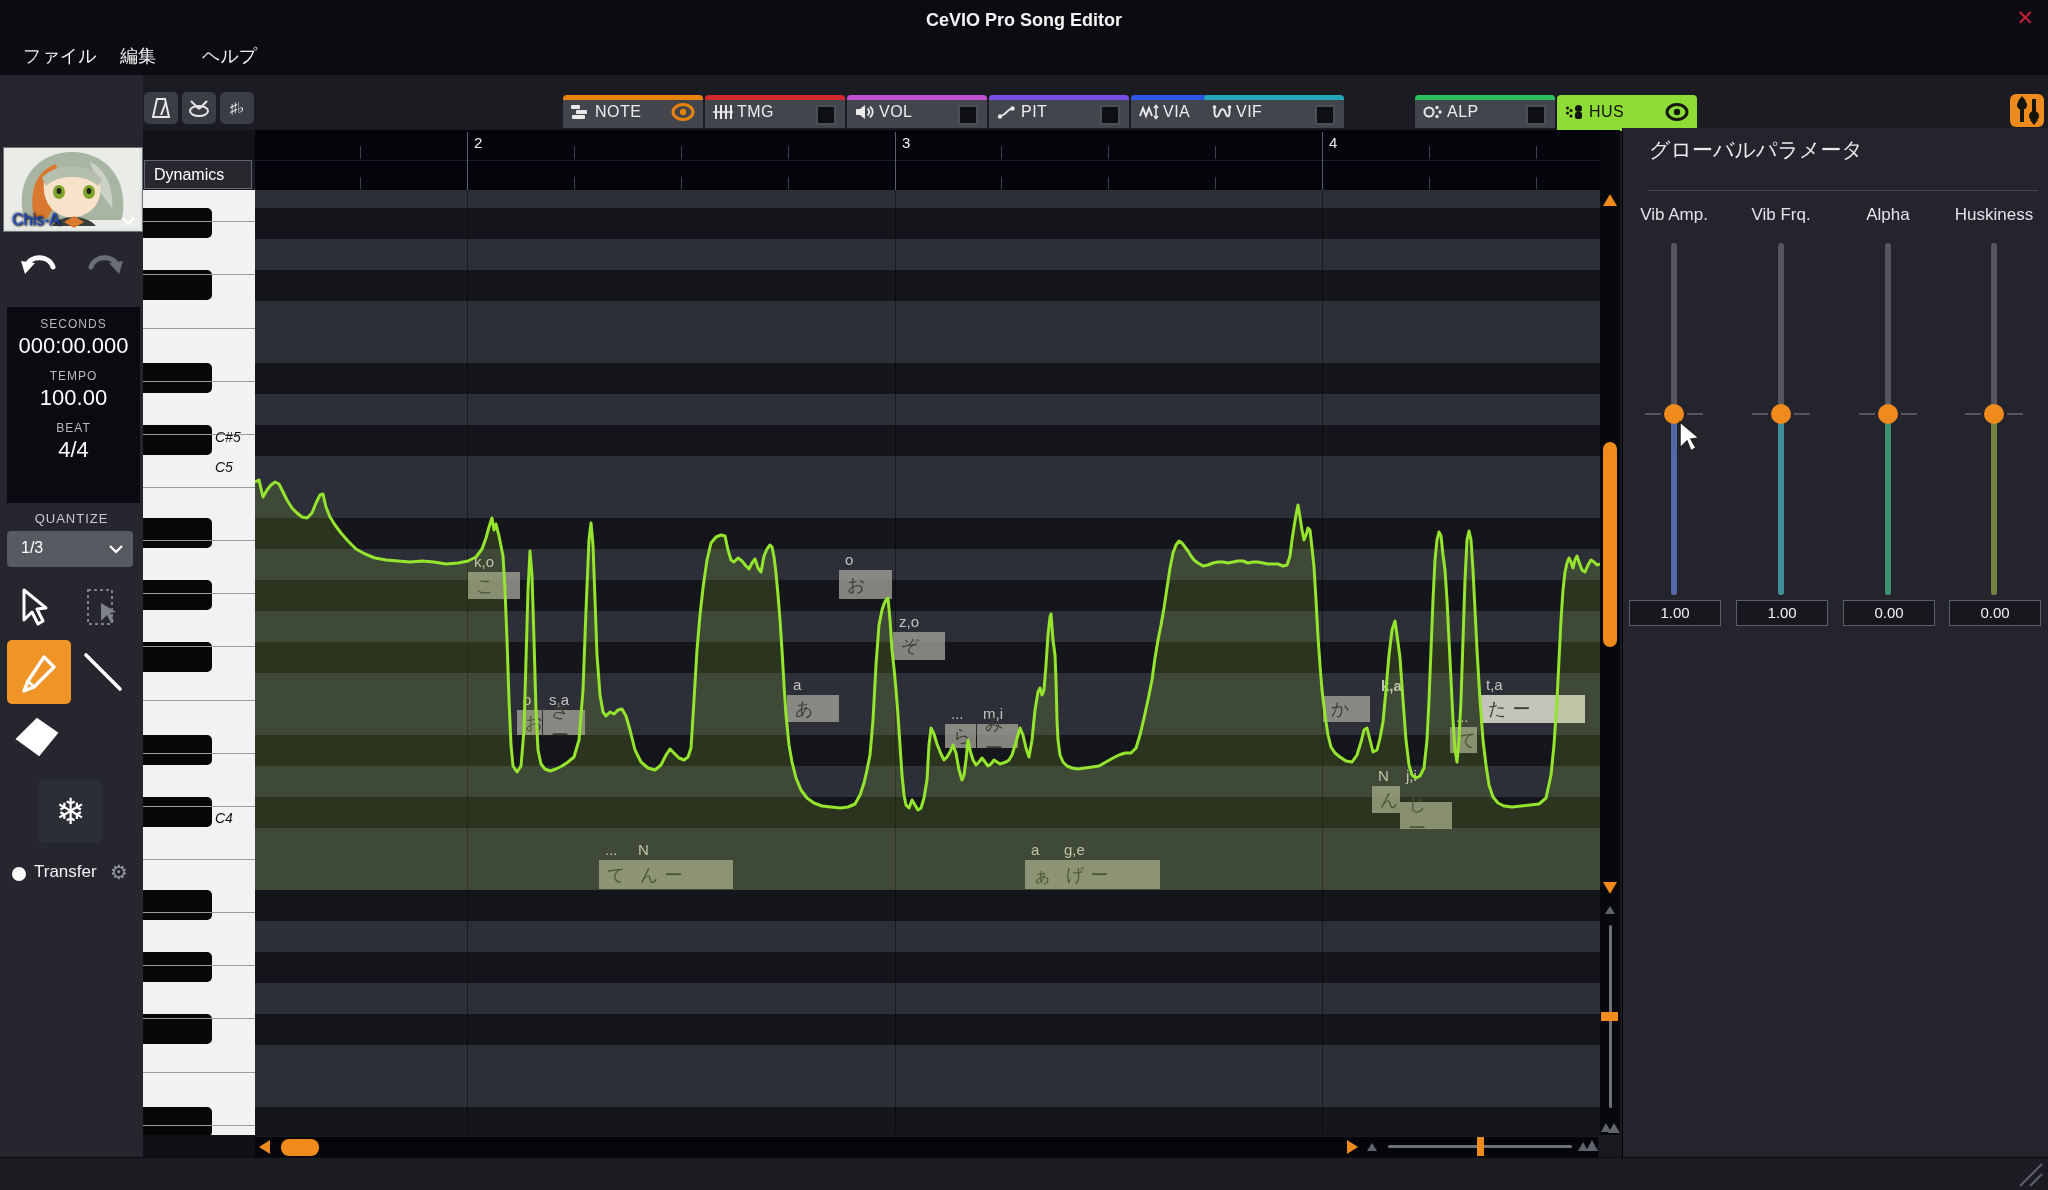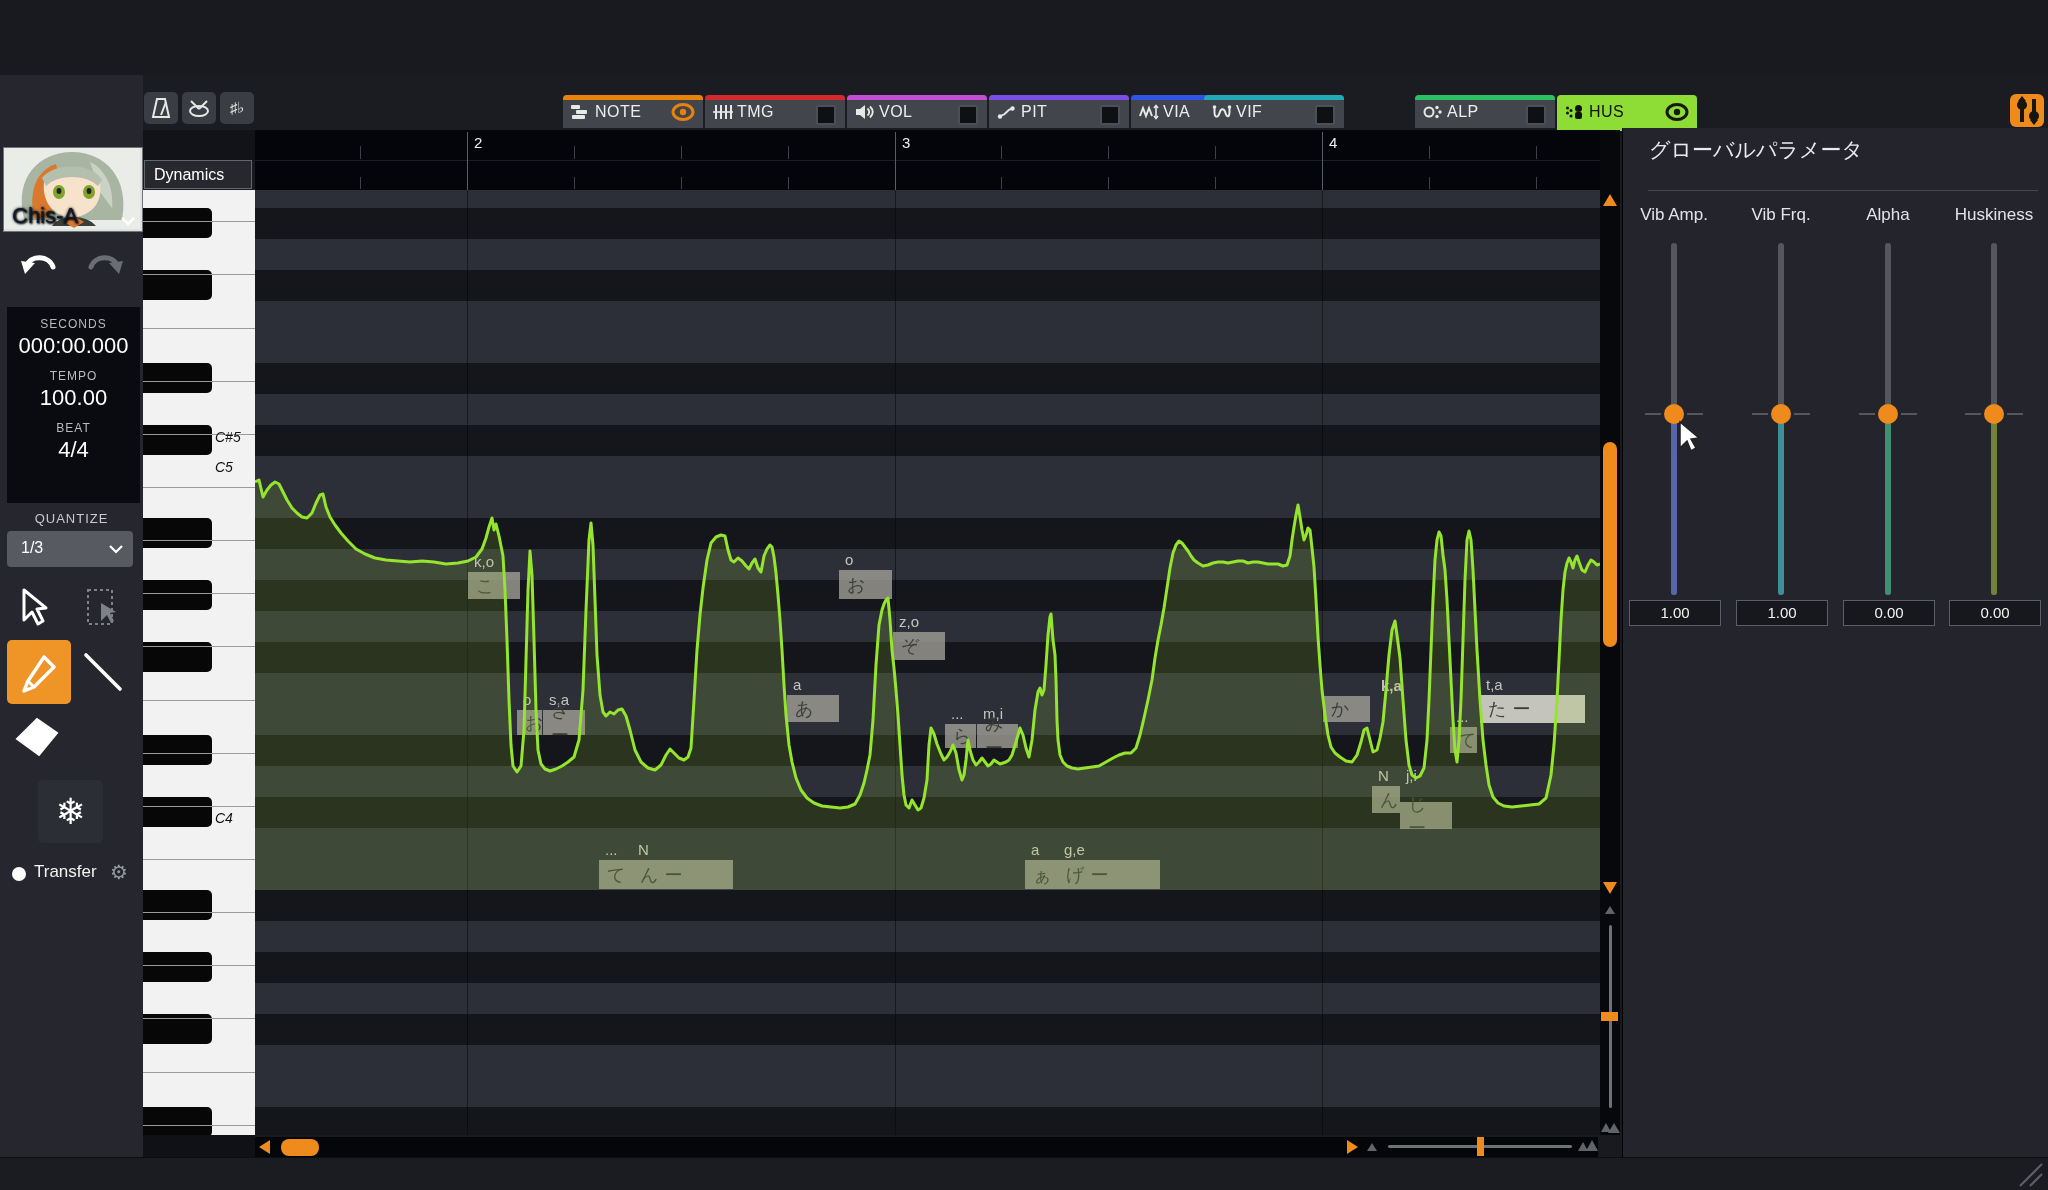--- a/index.html
+++ b/index.html
@@ -20,21 +20,21 @@
   .param-btn .plabel{position:absolute;left:32px;top:8px;font-size:16px;color:#ededed;letter-spacing:.5px;}
   .param-btn .picon{position:absolute;left:8px;top:9px;color:#e8e8e8;}
   .param-btn.active{background:#8edc36;height:36px;}
   .param-btn.active .plabel,.param-btn.active .picon{color:#101208;}
   .pcheck{position:absolute;right:9px;top:10px;width:16px;height:16px;background:#0f1013;border:2px solid #4b4f57;border-radius:2px;}
   .peye{position:absolute;right:8px;top:8px;}
   #mixer-btn{position:absolute;left:2010px;top:94px;width:34px;height:33px;background:#ef8b1c;border-radius:6px;}
   
   #sidebar{position:absolute;left:0;top:75px;width:143px;height:1082px;background:#26272e;}
   #avatar-box{position:absolute;left:3px;top:72px;width:138px;height:83px;border:1px solid #70747a;background:#dfe3de;overflow:hidden;}
-  #avatar-name{position:absolute;left:8px;bottom:2px;font-size:22px;color:#0f172a;text-shadow:0 0 3px #000,1px 1px 2px #000;}
+  #avatar-name{position:absolute;left:8px;bottom:2px;font-size:16px;color:#1d4ed8;text-shadow:0 0 3px #000,1px 1px 2px #000;}
   #avatar-chevron{position:absolute;right:6px;bottom:5px;}
   #undo-btn{position:absolute;left:18px;top:170px;width:42px;height:42px;}
   #redo-btn{position:absolute;left:84px;top:170px;width:42px;height:42px;}
   #time-panel{position:absolute;left:7px;top:232px;width:133px;height:196px;background:#0a0b10;text-align:center;}
   .tp-label{font-size:12px;color:#b9babf;letter-spacing:1px;margin-top:10px;}
   .tp-value{font-size:22px;color:#fff;margin-top:2px;}
   #quantize-label{position:absolute;left:0;top:436px;width:143px;text-align:center;font-size:13px;color:#c9cacd;letter-spacing:1px;}
   #quantize-dd{position:absolute;left:7px;top:456px;width:126px;height:36px;background:#585a61;border-radius:4px;}
   #quantize-value{position:absolute;left:14px;top:8px;font-size:16px;color:#fff;}
   #quantize-chevron{position:absolute;right:10px;top:14px;}
@@ -84,20 +84,27 @@
   .sl-thumb{position:absolute;width:20px;height:20px;border-radius:50%;background:#ef8b1c;}
   .sl-tick{position:absolute;width:16px;height:2px;background:#55575c;}
   .sl-value{position:absolute;width:90px;height:24px;background:#17181d;border:1px solid #5a5e66;
             font-size:15px;color:#f2f2f2;text-align:center;line-height:24px;}
 </style>
 </head>
 <body>
 
 <div id="app">
 
+  <div id="titlebar">
+    <div id="window-title">CeVIO Pro Song Editor</div>
+    <div id="close-btn">✕</div>
+    <span class="menu-item" style="left:23px">ファイル</span>
+    <span class="menu-item" style="left:120px">編集</span>
+    <span class="menu-item" style="left:202px">ヘルプ</span>
+  </div>
 
   <div id="toolbar-row"></div>
   <div id="small-buttons">
       <div class="small-btn" style="left: 144px;">
         <svg width="22" height="22">
           <path d="M7 2 L15 2 L19 20 L3 20 Z" fill="none" stroke="#e8e8e8" stroke-width="2"></path>
           <line x1="11" y1="18" x2="16" y2="5" stroke="#e8e8e8" stroke-width="2"></line>
         </svg>
       </div>
       <div class="small-btn" style="left: 182px;">

